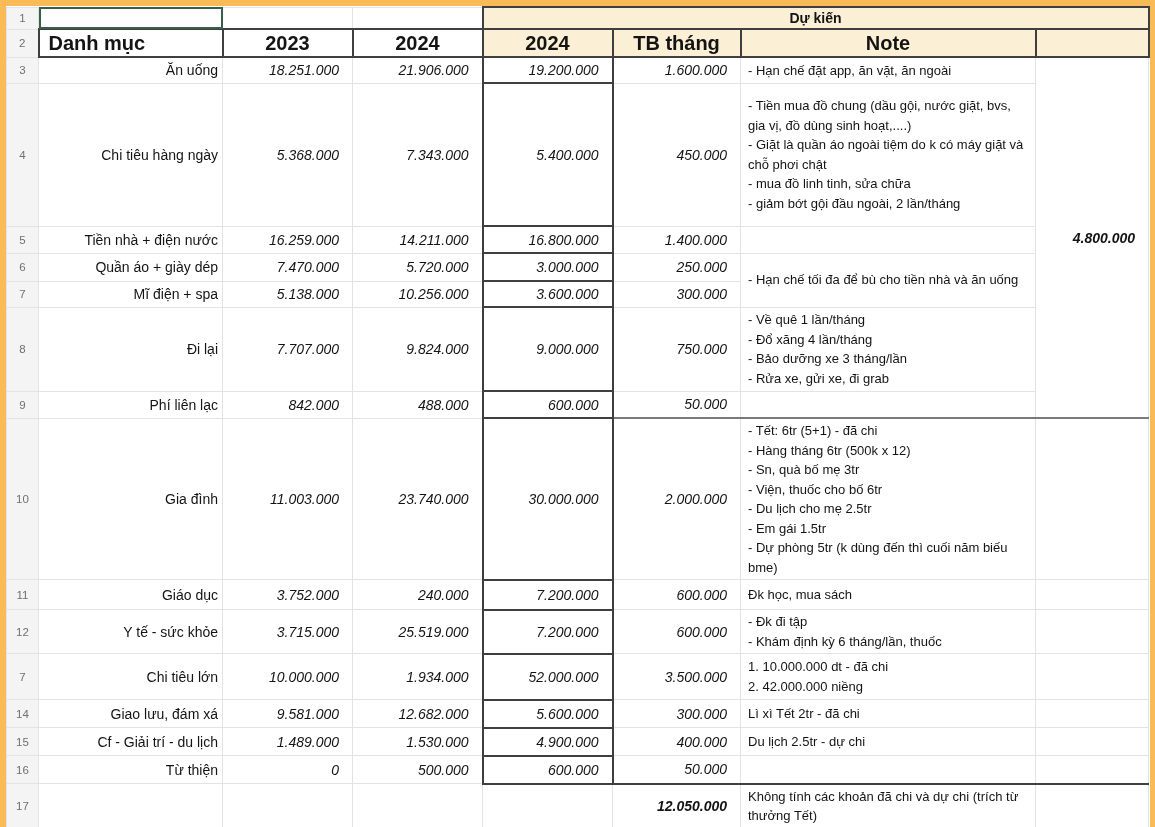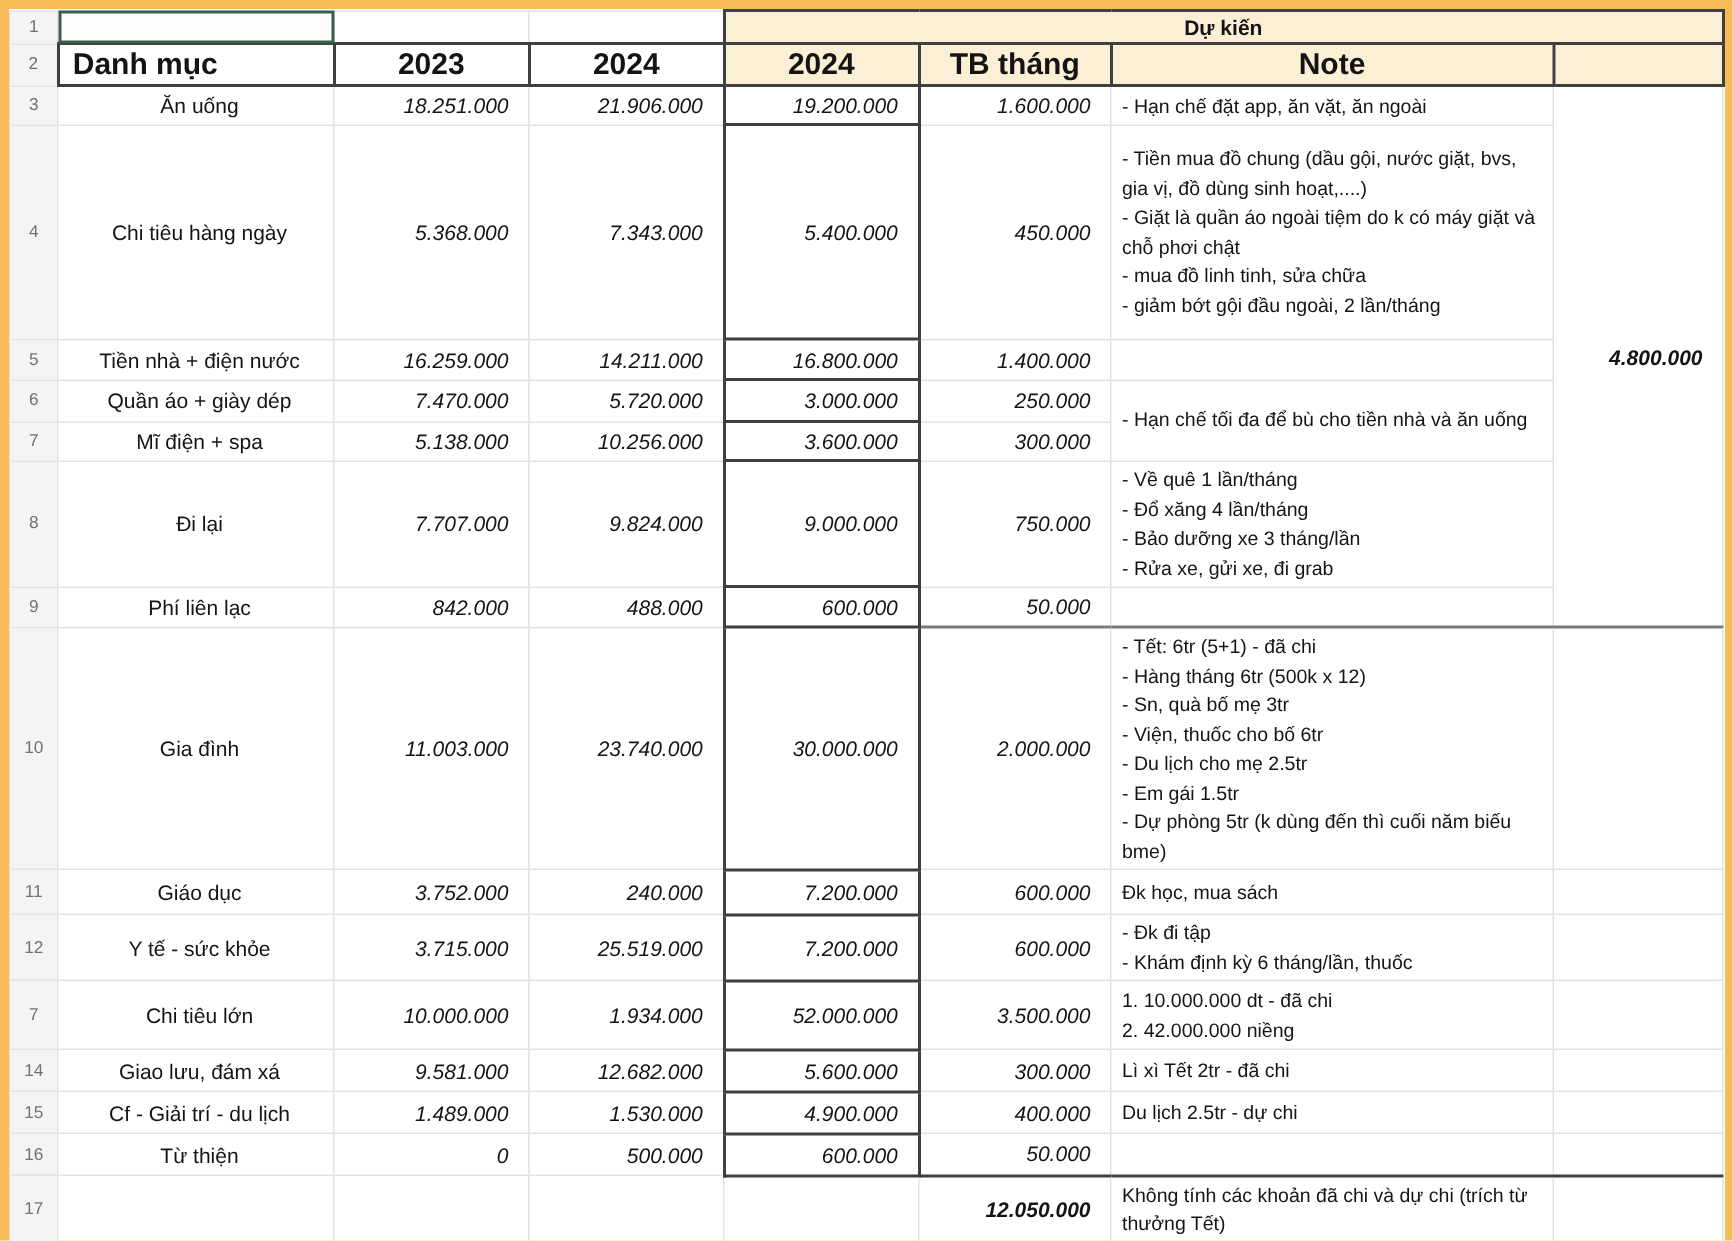--- a/index.html
+++ b/index.html
@@ -16,21 +16,21 @@
   td{
     border:1px solid #e2e3e4;
     font-size:14px;color:#141414;
     vertical-align:middle;overflow:hidden;
     padding:0 4px;box-sizing:border-box;
   }
   td.rowhead{
     background:#f4f4f5;color:#707070;
     font-size:11.5px;text-align:center;padding:0;
   }
-  .label{padding-left:9px;text-align:center;margin-top:24px;}
+  .label{padding-left:9px;text-align:right;margin-top:24px;}
   .num{text-align:right;padding-right:13px;font-style:italic;}
   .note{
     font-size:13px;line-height:19.5px;
     white-space:pre-line;padding:2px 7px;text-align:left;
   }
   .tan{background:#fbf0d5;}
   .bold{font-weight:bold;}
   .hdr{
     font-weight:bold;text-align:center;
     border:2px solid #3f3f3f;font-size:20px;

